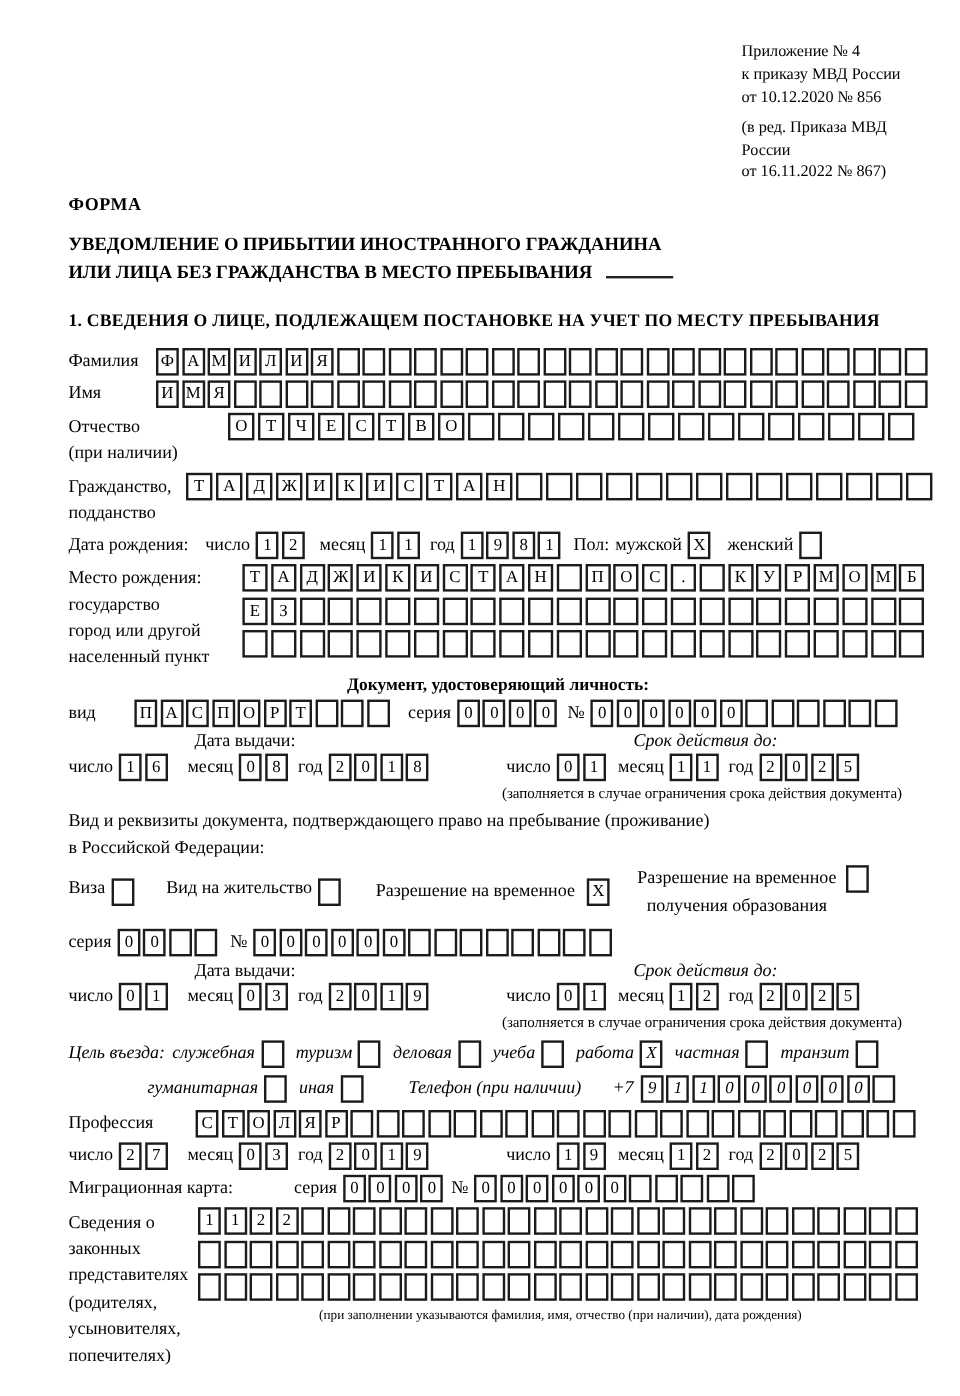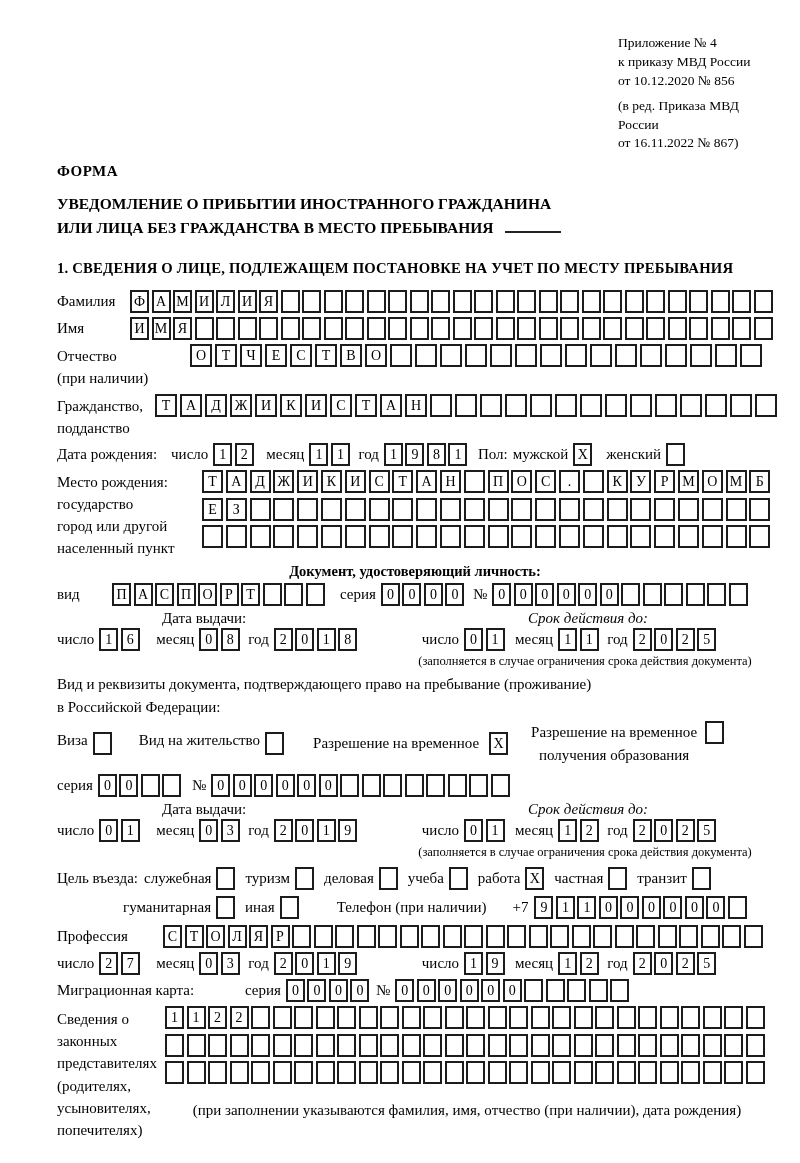--- a/index.html
+++ b/index.html
@@ -42,26 +42,26 @@
   .note{font-size:12.5px;margin:-1px 0 7px 333px;width:390px;text-align:center;}
 
   
   .resrow{display:flex;align-items:center;margin:2px 0 8px 0;}
   .ritem{display:flex;align-items:flex-start;}
   .ct{text-align:center;line-height:1.5;}
   .mlA{margin-left:27px;}
   .mlB{margin-left:24px;}
   .mlC{margin-left:20px;}
 
-  .prow{display:flex;align-items:center;margin-bottom:6px;flex-wrap:nowrap;}
+  .prow{display:flex;align-items:center;margin-bottom:6px;flex-wrap:nowrap;font-style:italic;}
   .pw{margin-left:10px;}
   .rep{display:flex;align-items:flex-start;margin-top:2px;}
   .rep-lbl{flex:none;width:108px;line-height:1.47;padding-top:2px;}
   .rep-cells .cells{margin-bottom:4.5px;}
-  .rep-note{font-size:15px;margin:18px 0 0 100px;width:640px;text-align:center;}
+  .rep-note{font-size:11px;margin:6px 0 0 100px;width:640px;text-align:center;}
 </style>
 </head>
 <body>
 
 <div class="page">
 
   <div class="ref-block">
     <div>Приложение № 4</div>
     <div>к приказу МВД России</div>
     <div>от 10.12.2020 № 856</div>

